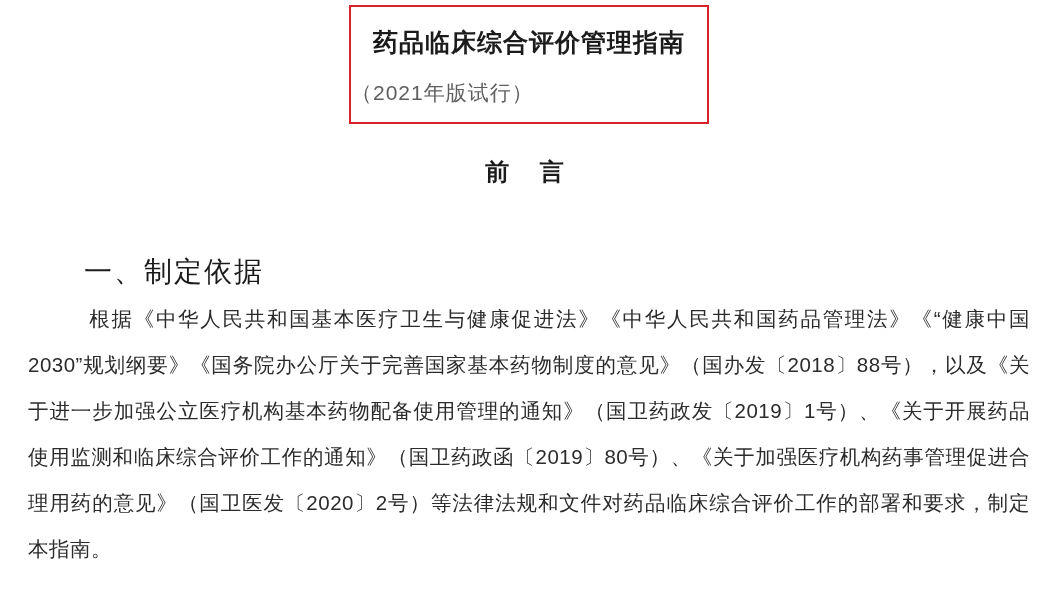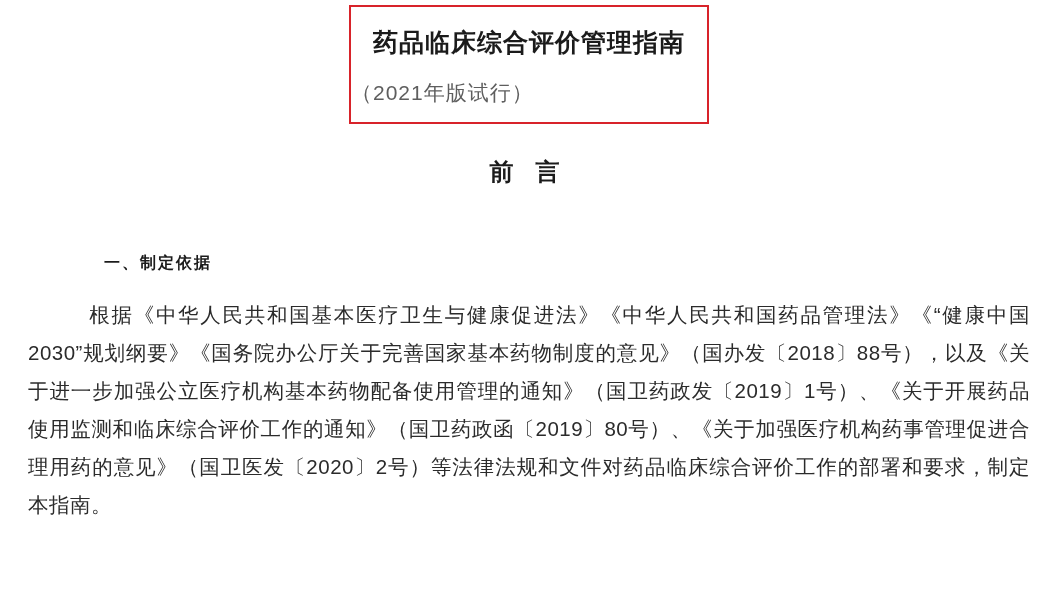--- a/index.html
+++ b/index.html
@@ -54,43 +54,43 @@
   .preface {
     position: absolute;
     left: 0;
     top: 156px;
     width: 1057px;
     text-align: center;
     font-size: 24px;
     font-weight: bold;
     letter-spacing: 8px;
     color: #1b1b1b;
-    font-family: Liberation Serif, serif;
+    font-family: Liberation Mono, monospace;
   }
 
   
   .section-heading {
     position: absolute;
-    left: 104px;
+    left: 84px;
     top: 253px;
-    font-size: 16px;
-    font-weight: bold;
+    font-size: 28px;
+    font-weight: normal;
     letter-spacing: 2px;
     color: #1b1b1b;
     font-family: "Liberation Sans", "DejaVu Sans", sans-serif;
   }
 
   
   .body-text {
     position: absolute;
     left: 28px;
     top: 296px;
     width: 1002px;
     font-size: 20.5px;
-    line-height: 38px;
+    line-height: 46px;
     color: #2b2b2b;
     text-align: justify;
     text-justify: inter-character;
     letter-spacing: 0.5px;
     font-family: "Liberation Sans", "DejaVu Sans", sans-serif;
   }
   .body-text .indent {
     display: inline-block;
     width: 60px;
   }

